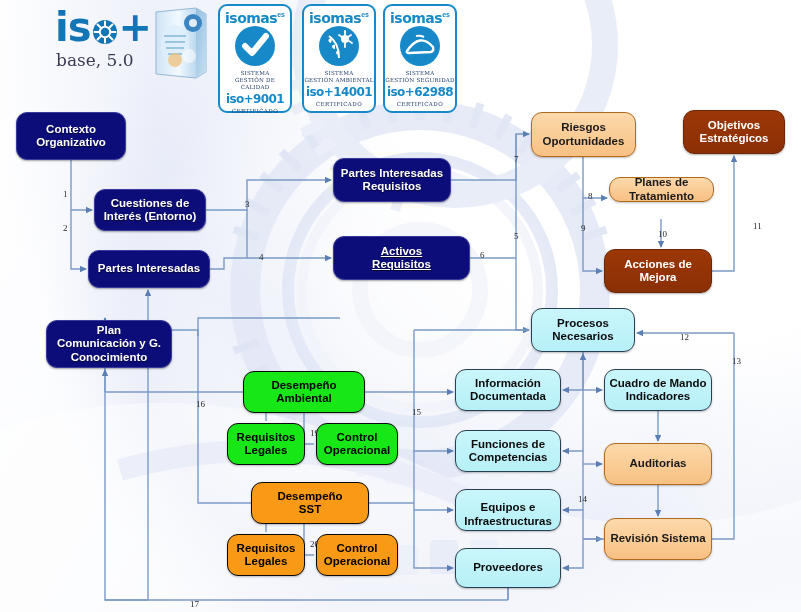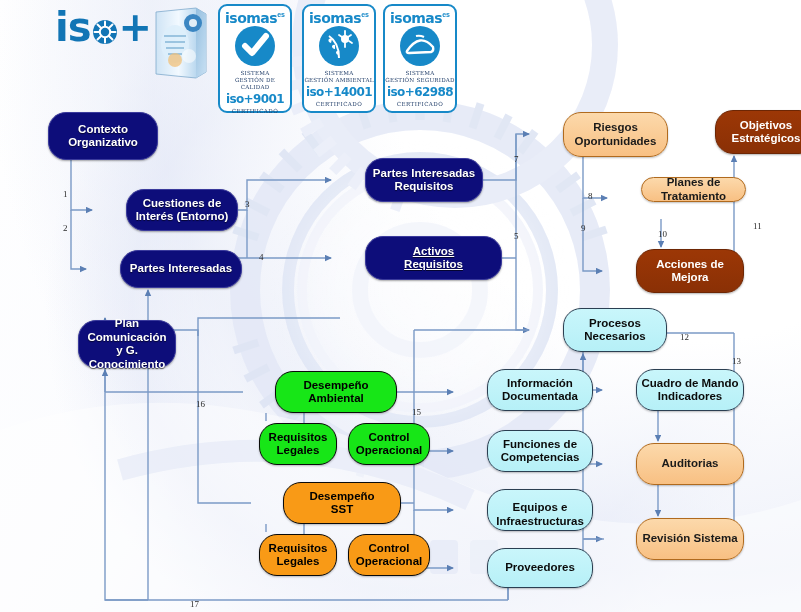--- a/index.html
+++ b/index.html
@@ -41,22 +41,22 @@
     font-family:"DejaVu Serif",serif;letter-spacing:.2px;line-height:7px;}
   .b-l1{margin-top:4px;}
   .b-iso{text-align:center;font-size:12px;font-weight:bold;color:#1789c8;
     margin-top:1px;letter-spacing:-.6px;font-family:"DejaVu Sans",sans-serif;}
   .b-cert{text-align:center;font-size:5.6px;color:#24406b;margin-top:2px;
     letter-spacing:.4px;font-family:"DejaVu Serif",serif;}
 
   
   .node{position:absolute;z-index:4;box-sizing:border-box;display:flex;
     align-items:center;justify-content:center;text-align:center;
-    border-radius:18px;font-size:11.5px;font-weight:bold;line-height:13.5px;
-    padding:2px 4px;margin-left:32px;}
+    border-radius:11px;font-size:11.5px;font-weight:bold;line-height:13.5px;
+    padding:2px 4px;}
   .n-navy{background:#0d0d7a;color:#ffffff;border:1px solid #3a3a9c;
     box-shadow:0 1px 2px rgba(0,0,0,.35);text-shadow:0 1px 1px rgba(0,0,0,.6);}
   .n-peach{background:linear-gradient(#fcd9ab,#f8c083);color:#1a1a1a;border:1px solid #b06a1e;
     box-shadow:0 1px 2px rgba(0,0,0,.25);}
   .n-brown{background:linear-gradient(#9c3706,#8a3005);color:#ffffff;border:1px solid #6d2604;
     box-shadow:0 1px 2px rgba(0,0,0,.3);}
   .n-cyan{background:linear-gradient(#c9f6fb,#b6f0f7);color:#0b0b0b;border:1px solid #2b3f52;
     box-shadow:0 1px 2px rgba(0,0,0,.25);}
   .n-green{background:#17e617;color:#000000;border:1px solid #0a0a0a;
     box-shadow:0 1px 2px rgba(0,0,0,.25);}
@@ -299,20 +299,21 @@
             <line x1="2.5" y1="13" x2="7" y2="13"></line>
               <line x1="19" y1="13" x2="23.5" y2="13"></line>
             <line x1="5.5" y1="5.5" x2="8.8" y2="8.8"></line>
               <line x1="17.2" y1="17.2" x2="20.5" y2="20.5"></line>
             <line x1="20.5" y1="5.5" x2="17.2" y2="8.8"></line>
               <line x1="8.8" y1="17.2" x2="5.5" y2="20.5"></line>
           </g>
         </svg>
       </span><span>+</span>
     </div>
+    <div class="logo-sub">base, 5.0</div>
   </div>
 
   <div class="hdr" id="boxshot">
     <svg class="bx" width="62" height="74" viewBox="0 0 62 74">
       <defs>
         <linearGradient id="bxg" x1="0" y1="0" x2="1" y2="0">
           <stop offset="0%" stop-color="#cfe4f5"></stop>
             <stop offset="45%" stop-color="#f2f9ff"></stop>
           <stop offset="100%" stop-color="#9cc6e6"></stop>
         </linearGradient>
@@ -409,21 +410,21 @@
       </div>
       <div class="node n-brown" style="left: 683px; top: 110px; width: 102px; height: 44px;">
         <span>Objetivos<br>Estratégicos</span>
       </div>
       <div class="node n-peach" style="left: 609px; top: 177px; width: 105px; height: 25px;">
         <span>Planes de<br>Tratamiento</span>
       </div>
       <div class="node n-brown" style="left: 604px; top: 249px; width: 108px; height: 44px;">
         <span>Acciones de<br>Mejora</span>
       </div>
-      <div class="node n-navy" style="left: 46px; top: 320px; width: 98px; height: 48px;">
+      <div class="node n-navy" style="left: 46px; top: 320px; width: 126px; height: 48px;">
         <span>Plan<br>Comunicación y G.<br>Conocimiento</span>
       </div>
       <div class="node n-cyan" style="left: 531px; top: 308px; width: 104px; height: 44px;">
         <span>Procesos<br>Necesarios</span>
       </div>
       <div class="node n-green" style="left: 243px; top: 371px; width: 122px; height: 42px;">
         <span>Desempeño<br>Ambiental</span>
       </div>
       <div class="node n-green" style="left: 227px; top: 423px; width: 78px; height: 42px;">
         <span>Requisitos<br>Legales</span>

